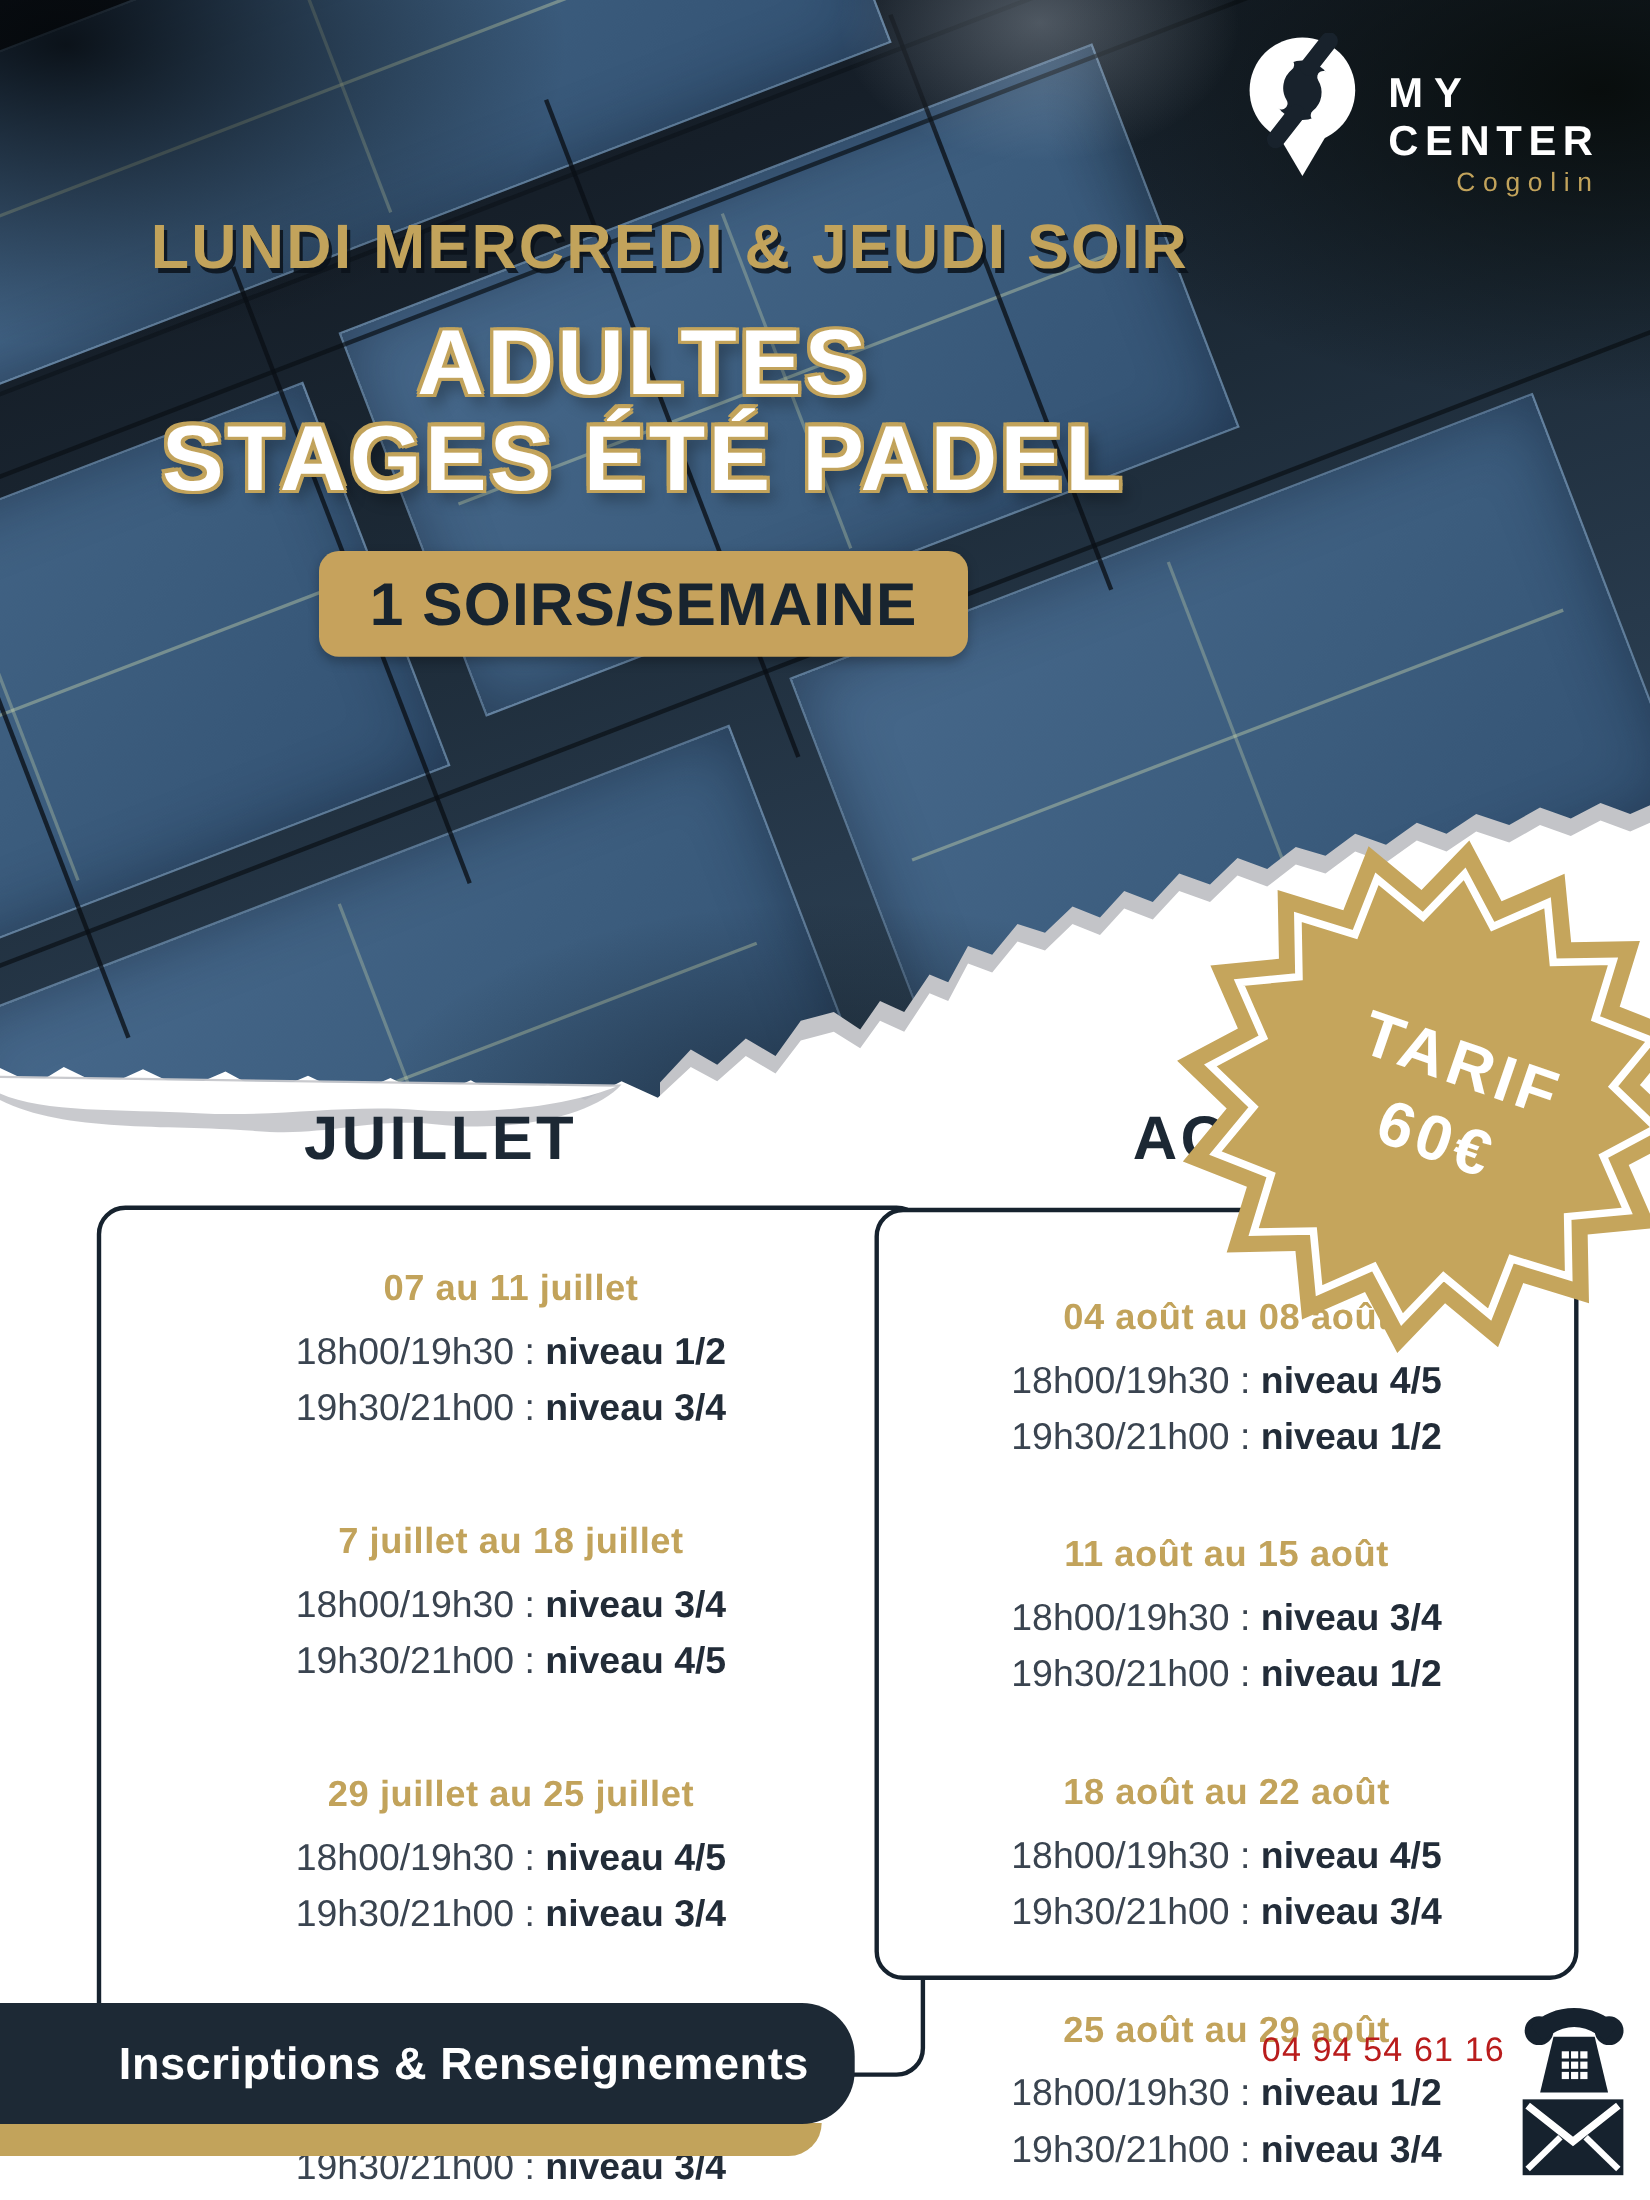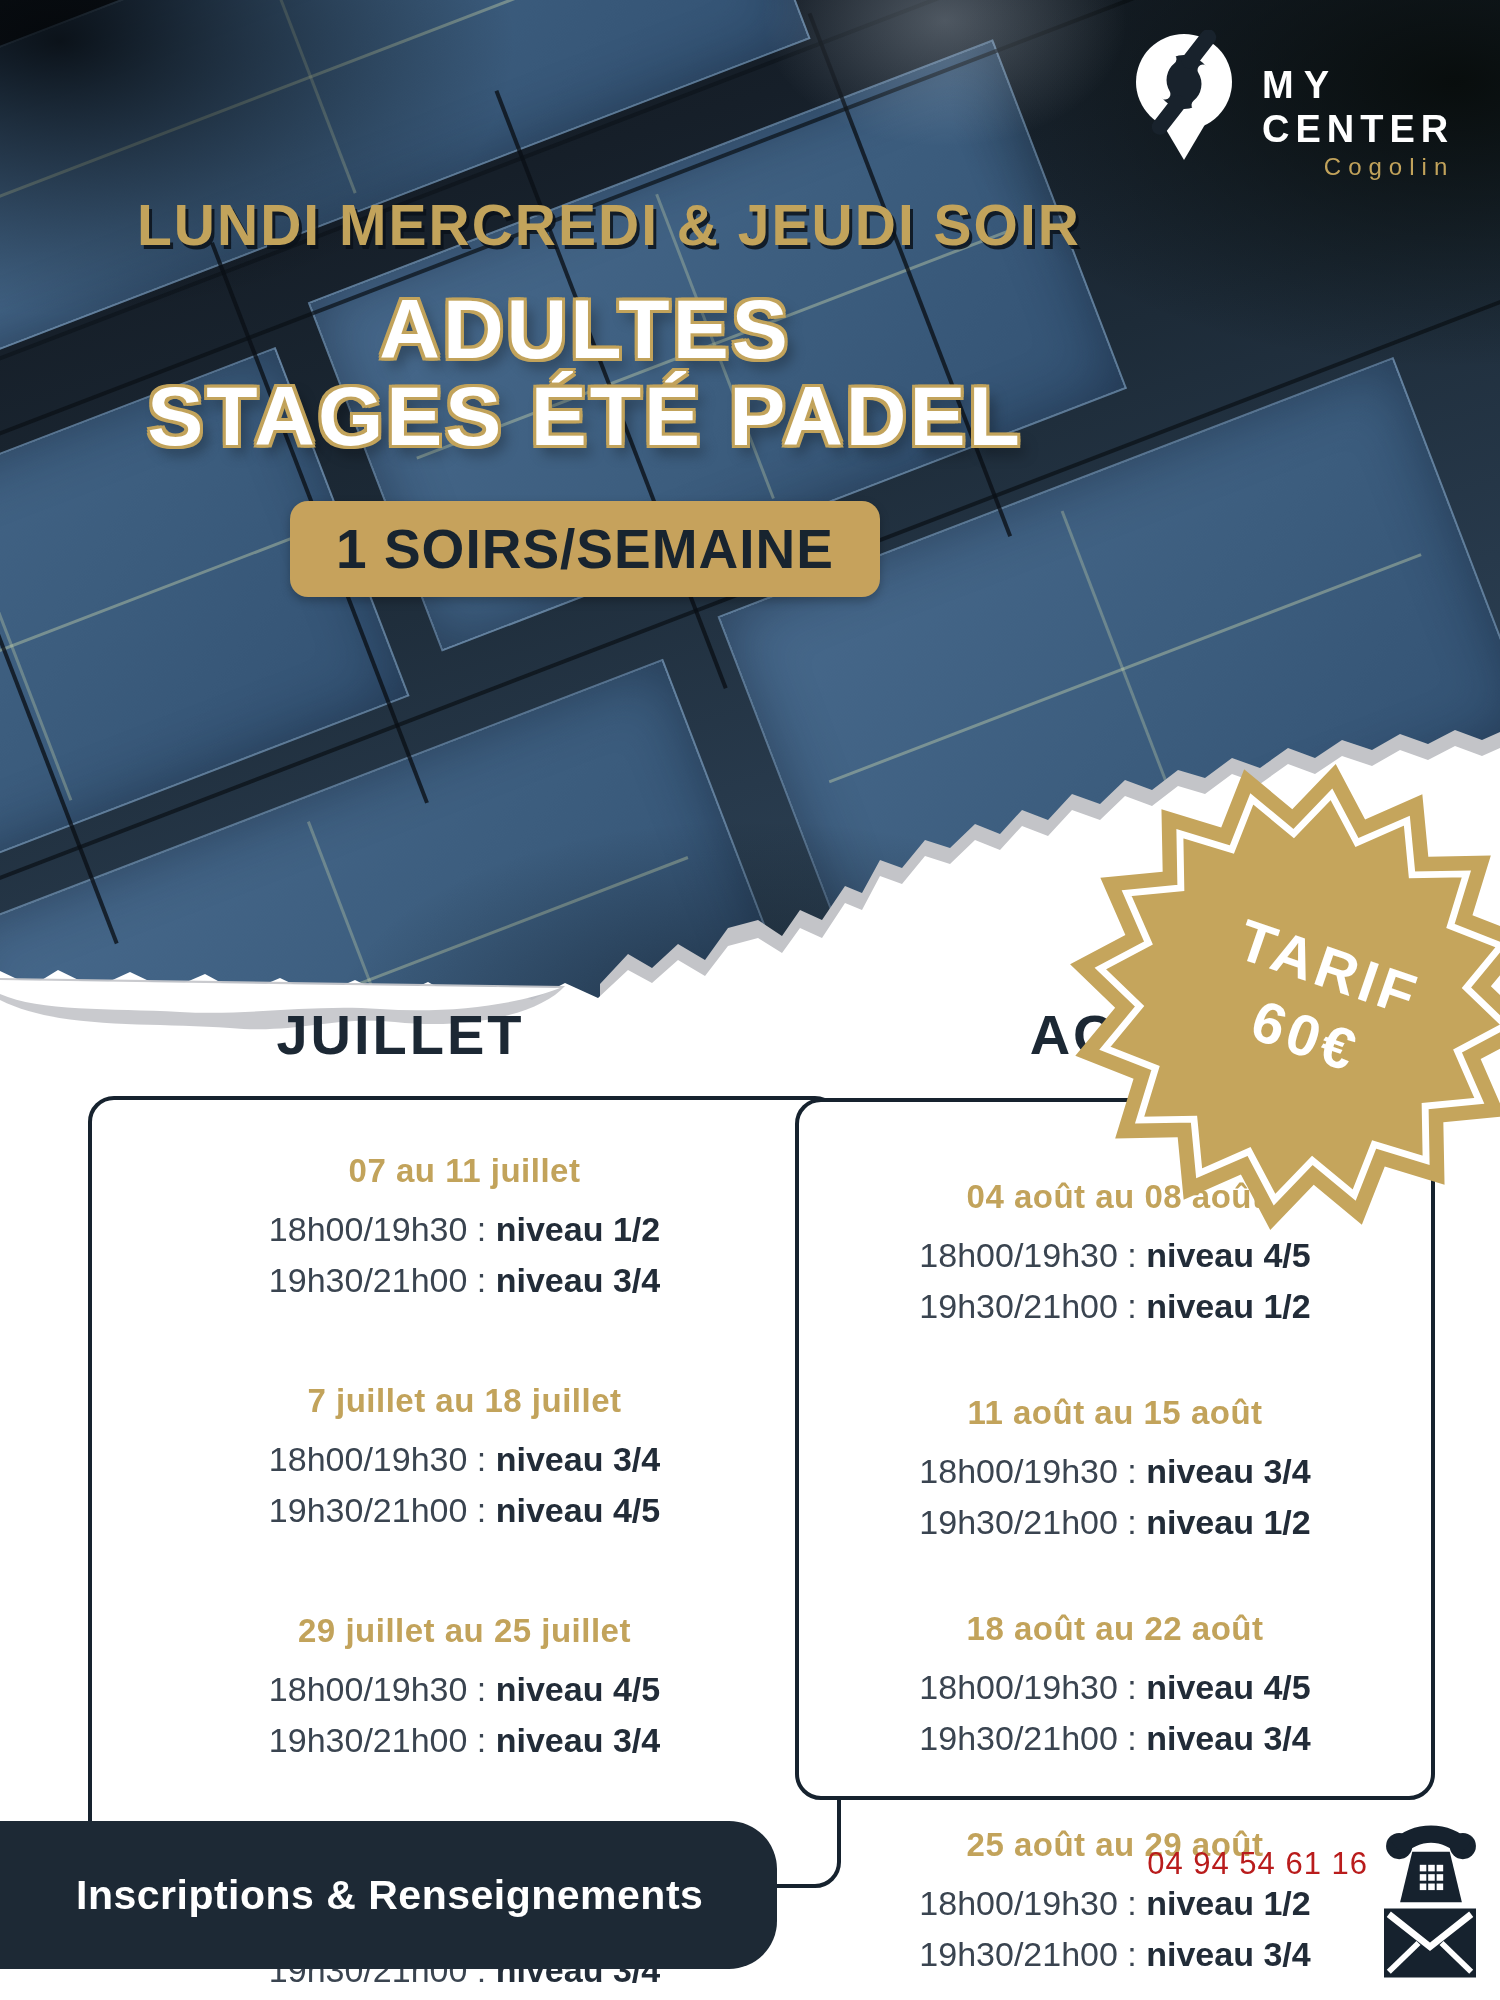--- a/index.html
+++ b/index.html
@@ -59,22 +59,22 @@
   #box-aout{left:795px;top:1098px;width:640px;height:702px;padding-top:76px;}
   .session{margin-bottom:76px;}
   #box-aout .session{margin-bottom:62px;}
   .session-date{font-size:33px;font-weight:bold;color:#c2a35b;margin-bottom:14px;letter-spacing:.5px;}
   .slot{font-size:34px;color:#3a4450;line-height:1.5;}
   .slot .level{font-weight:bold;color:#222c38;}
 
   
   .gold-bar{position:absolute;left:0;top:1930px;width:747px;height:30px;background:#c2a35b;
     border-radius:0 0 42px 0;z-index:4;}
-  .cta-box{position:absolute;left:0;top:1821px;width:777px;height:148px;background:#1d2935;
-    border-radius:0 48px 48px 0;z-index:5;display:flex;align-items:center;padding-left:76px;box-sizing:border-box;}
+  .cta-box{position:absolute;left:0;top:1821px;width:777px;height:110px;background:#1d2935;
+    border-radius:0 48px 48px 0;z-index:5;display:flex;align-items:center;padding-left:108px;box-sizing:border-box;}
   .cta-text{color:#ffffff;font-size:41px;font-weight:bold;letter-spacing:.5px;}
   .contact-phone-text{position:absolute;right:132px;top:1846px;z-index:4;font-size:31px;font-weight:normal;color:#b91c1c;letter-spacing:1px;}
   .contact-email-text{position:absolute;right:132px;top:1928px;z-index:4;font-size:31px;font-weight:bold;color:#141b24;}
   .icon-phone{position:absolute;right:22px;top:1818px;z-index:4;}
   .icon-mail{position:absolute;right:24px;top:1908px;z-index:4;}
 </style>
 </head>
 <body>
 
 <div class="poster">

